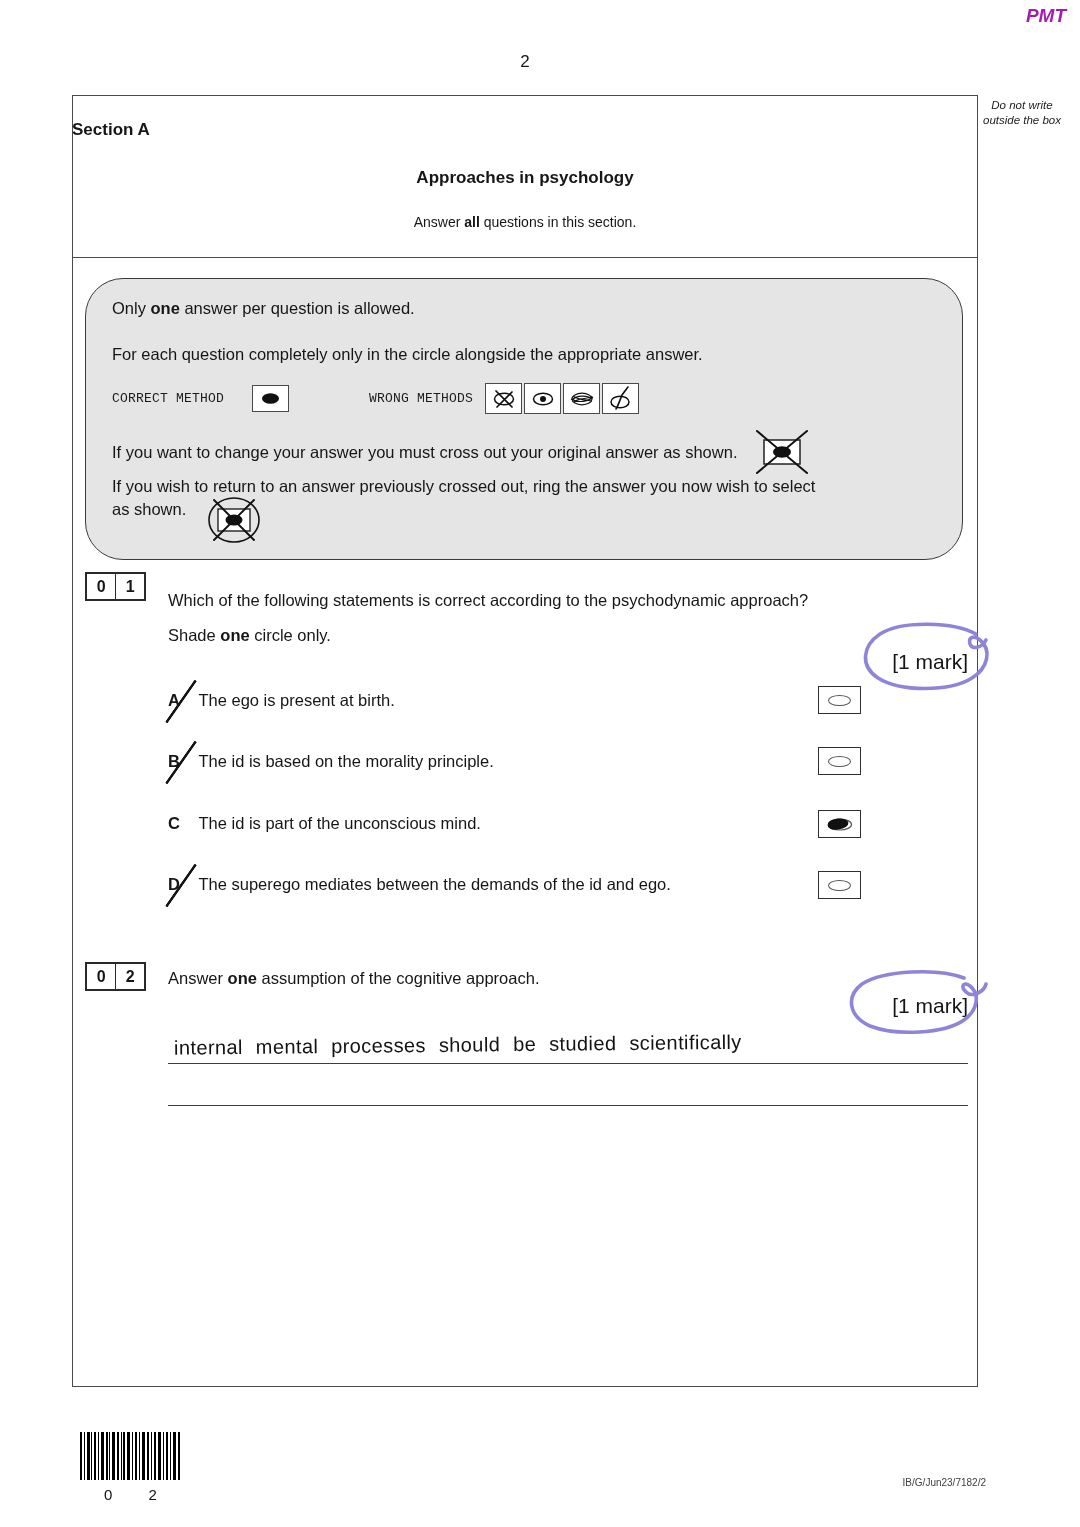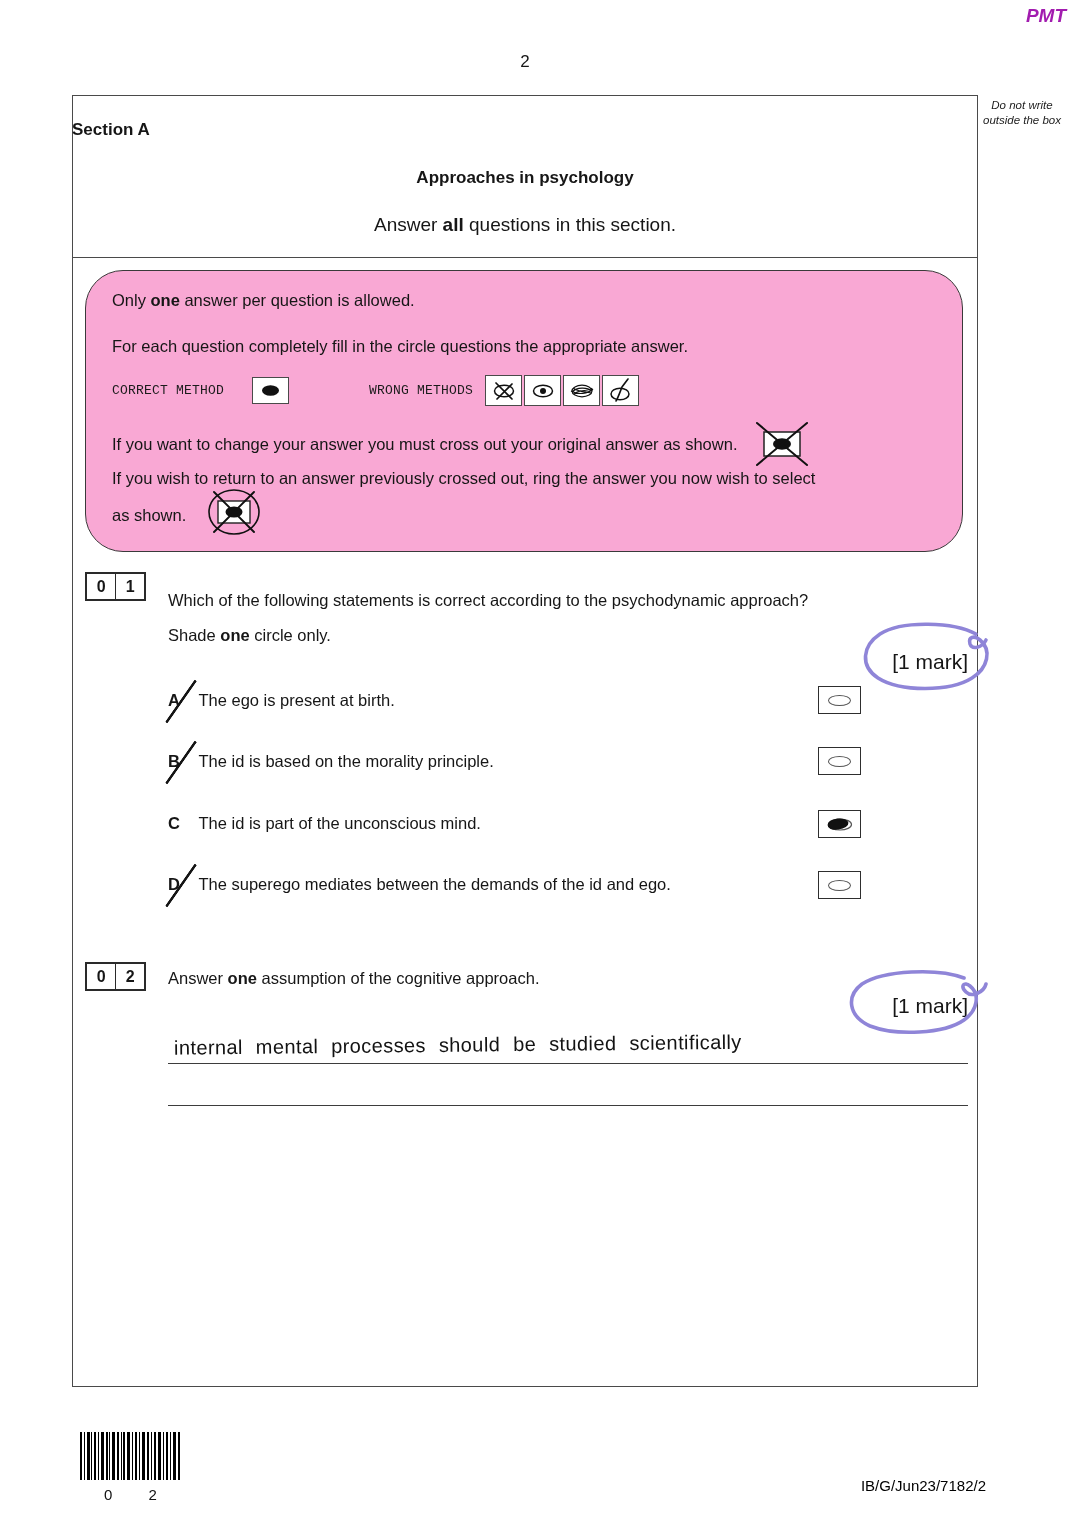--- a/index.html
+++ b/index.html
@@ -14,49 +14,49 @@
   .pageno { top:52px; left:72px; width:906px; text-align:center; font-size:17px; }
 
   .outer-box {
     left:72px; top:95px; width:906px; height:1292px;
     border:1.6px solid #4a4a4a; background:#fff;
   }
   .hdr-sep { left:72px; top:257px; width:906px; border-top:1.4px solid #4a4a4a; }
 
   .sec-title { top:120px; left:72px; width:906px; text-align:left; font-weight:bold; font-size:17px; }
   .sec-sub   { top:168px; left:72px; width:906px; text-align:center; font-weight:bold; font-size:17px; }
-  .sec-ans   { top:214px; left:72px; width:906px; text-align:center; font-size:19px; }
+  .sec-ans   { top:214px; left:72px; width:906px; text-align:center; font-size:14px; }
 
   .margin-note {
     top:98px; left:982px; width:80px; text-align:center;
     font-size:11.5px; font-style:italic; line-height:1.3; color:#222;
   }
 
   .instr-box {
-    left:85px; top:270px; width:878px; height:282px;
-    border:1.4px solid #3a3a3a; border-radius:38px; background:#f9a8d4;
+    left:85px; top:278px; width:878px; height:282px;
+    border:1.4px solid #3a3a3a; border-radius:38px; background:#e5e5e5;
   }
   .instr-box .line { position:absolute; left:26px; font-size:16.5px; white-space:nowrap; }
   .ib-line1 { top:20px; }
   .ib-line2 { top:66px; }
   .methods-row { position:absolute; left:26px; top:104px; display:flex; align-items:center; }
   .method-label { font-size:13px; letter-spacing:0.2px; color:#1b1b1b;font-family:Liberation Mono, monospace; }
   .method-box {
     width:37px; height:27px; border:1.4px solid #4a4a4a; display:flex;
     align-items:center; justify-content:center; background:#fff;
   }
   .wrong-box { width:37px; height:31px; }
   .correct-gap { margin-left:28px; }
   .wrong-label-gap { margin-left:80px; }
   .wrong-boxes { display:flex; gap:2px; margin-left:12px; }
   .change-row { position:absolute; left:26px; top:150px; display:flex; align-items:center; }
   .change-row .txt { font-size:16.5px; white-space:nowrap; }
   .change-row svg { margin-left:18px; }
   .return-block { position:absolute; left:26px; top:198px; font-size:16.5px; }
-  .return-row2 { display:flex; align-items:center; margin-top:4px;gap:8px; }
+  .return-row2 { display:flex; margin-top:4px;gap:8px; }
   .return-row2 svg { margin-left:12px; margin-top:-6px; }
 
   .qnum {
     display:flex; border:2px solid #2a2a2a; background:#fff; width:61px; height:29px;
   }
   .qnum .cell {
     width:30px; display:flex; align-items:center; justify-content:center;
     font-weight:bold; font-size:16px;
   }
   .qnum .cell + .cell { border-left:1.6px solid #2a2a2a; }
@@ -93,42 +93,42 @@
   .hand {
     left:174px; top:1033px; width:700px;
     font-size:20px; color:#131313; letter-spacing:0.4px; word-spacing:7px;
     transform:rotate(-0.6deg); white-space:nowrap;
   }
   .ans-line { left:168px; width:800px; border-top:1.5px solid #3d3d3d; }
   .line1 { top:1063px; } .line2 { top:1105px; }
 
   .barcode-wrap { left:80px; top:1432px; width:101px; text-align:center; }
   .barcode-label { font-size:15px; letter-spacing:16px; padding-left:16px; margin-top:2px; color:#111; }
-  .footer-code { top:1477px; left:790px; width:196px; text-align:right; font-size:15px; color:#000000; }
+  .footer-code { top:1477px; left:790px; width:196px; text-align:right; font-size:10px; color:#404040; }
 </style>
 </head>
 <body>
 
 <div class="page">
 
   <div class="abs pmt">PMT</div>
   <div class="abs pageno">2</div>
 
   <div class="abs outer-box"></div>
 
   <div class="abs sec-title">Section A</div>
   <div class="abs sec-sub">Approaches in psychology</div>
   <div class="abs sec-ans"><span>Answer </span><b>all</b><span> questions in this section.</span></div>
   <div class="abs hdr-sep"></div>
 
   <div class="abs margin-note">Do not write outside the box</div>
 
   <div class="abs instr-box">
     <div class="line ib-line1"><span>Only </span><b>one</b><span> answer per question is allowed.</span></div>
-    <div class="line ib-line2">For each question completely fill in the circle questions the appropriate answer.</div>
+    <div class="line ib-line2">For each question completely only in the circle alongside the appropriate answer.</div>
 
     <div class="methods-row">
       <span class="method-label">CORRECT METHOD</span>
       <span class="method-box correct-gap">
         <svg width="25" height="15" viewBox="0 0 25 15">
             <ellipse cx="12.5" cy="7.5" rx="8.5" ry="5.2" fill="#111"></ellipse>
           </svg>
       </span>
       <span class="method-label wrong-label-gap">WRONG METHODS</span>
       <span class="wrong-boxes">

